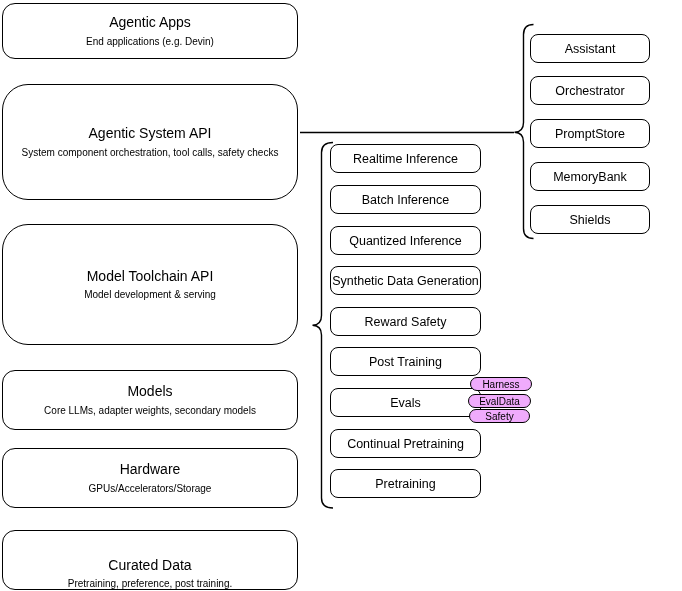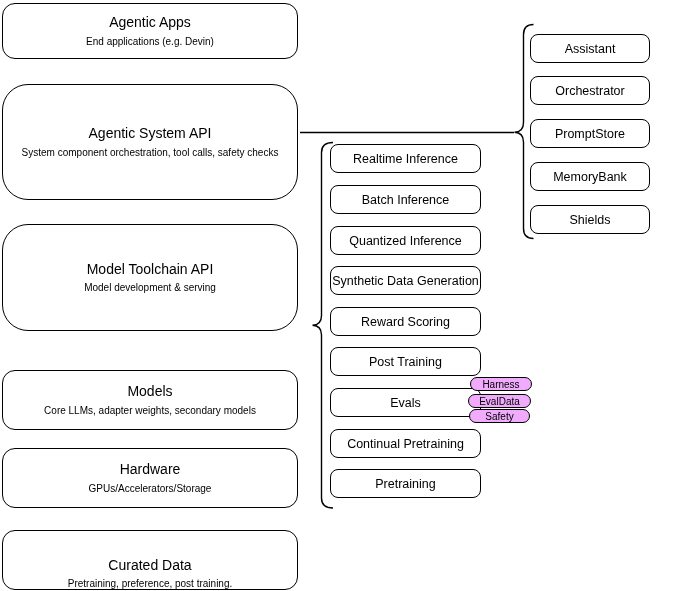--- a/index.html
+++ b/index.html
@@ -86,21 +86,21 @@
   <div class="node lbox" style="top:3px; height:56px;">
     <div class="title">Agentic Apps</div>
     <div class="subtitle">End applications (e.g. Devin)</div>
   </div>
 
   <div class="node lbox big" style="top:84px; height:116px;">
     <div class="title">Agentic System API</div>
     <div class="subtitle">System component orchestration, tool calls, safety checks</div>
   </div>
 
-  <div class="node lbox big" style="top:224px; height:107px;">
+  <div class="node lbox big" style="top:224px; height:121px;">
     <div class="title">Model Toolchain API</div>
     <div class="subtitle">Model development &amp; serving</div>
   </div>
 
   <div class="node lbox" style="top:370px; height:60px;">
     <div class="title">Models</div>
     <div class="subtitle">Core LLMs, adapter weights, secondary models</div>
   </div>
 
   <div class="node lbox" style="top:448px; height:60px;">
@@ -119,21 +119,21 @@
   <div class="node mbox" style="top:185px;">
     <span>Batch Inference</span>
   </div>
   <div class="node mbox" style="top:226px;">
     <span>Quantized Inference</span>
   </div>
   <div class="node mbox" style="top:266px;">
     <span>Synthetic Data Generation</span>
   </div>
   <div class="node mbox" style="top:307px;">
-    <span>Reward Scoring</span>
+    <span>Reward Safety</span>
   </div>
   <div class="node mbox" style="top:347px;">
     <span>Post Training</span>
   </div>
   <div class="node mbox" style="top:388px;">
     <span>Evals</span>
   </div>
   <div class="node mbox" style="top:429px;">
     <span>Continual Pretraining</span>
   </div>

